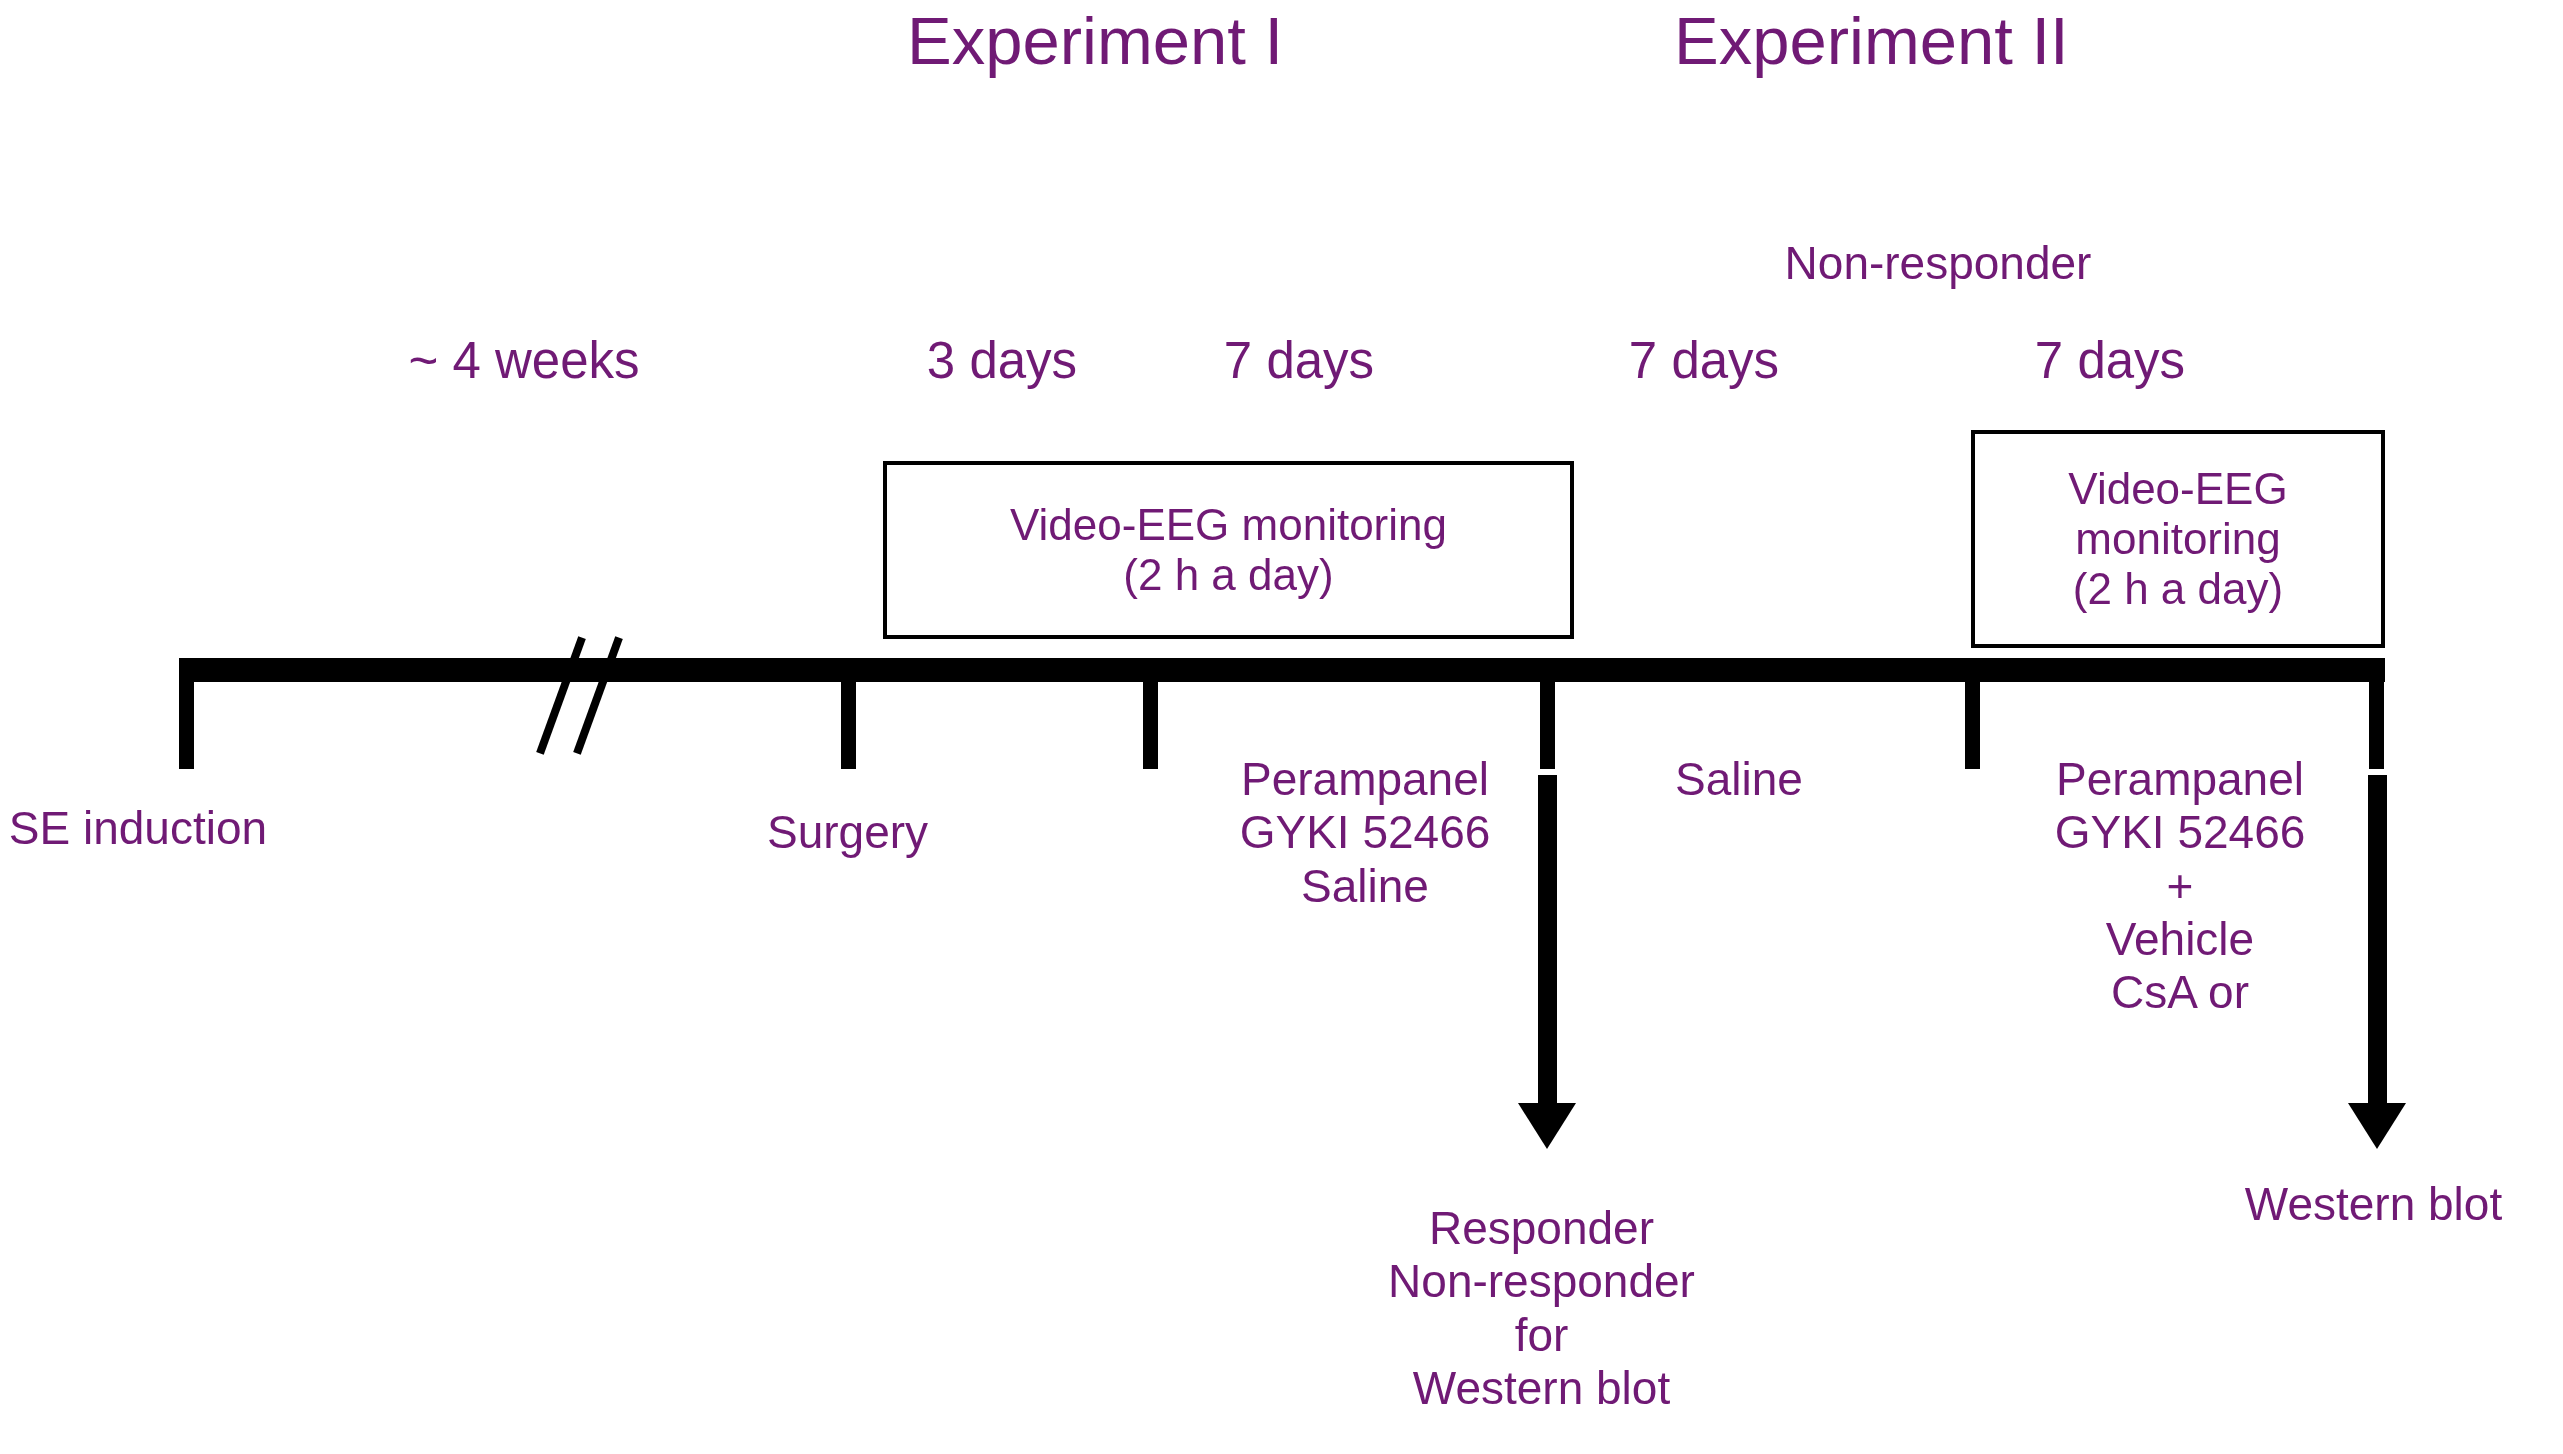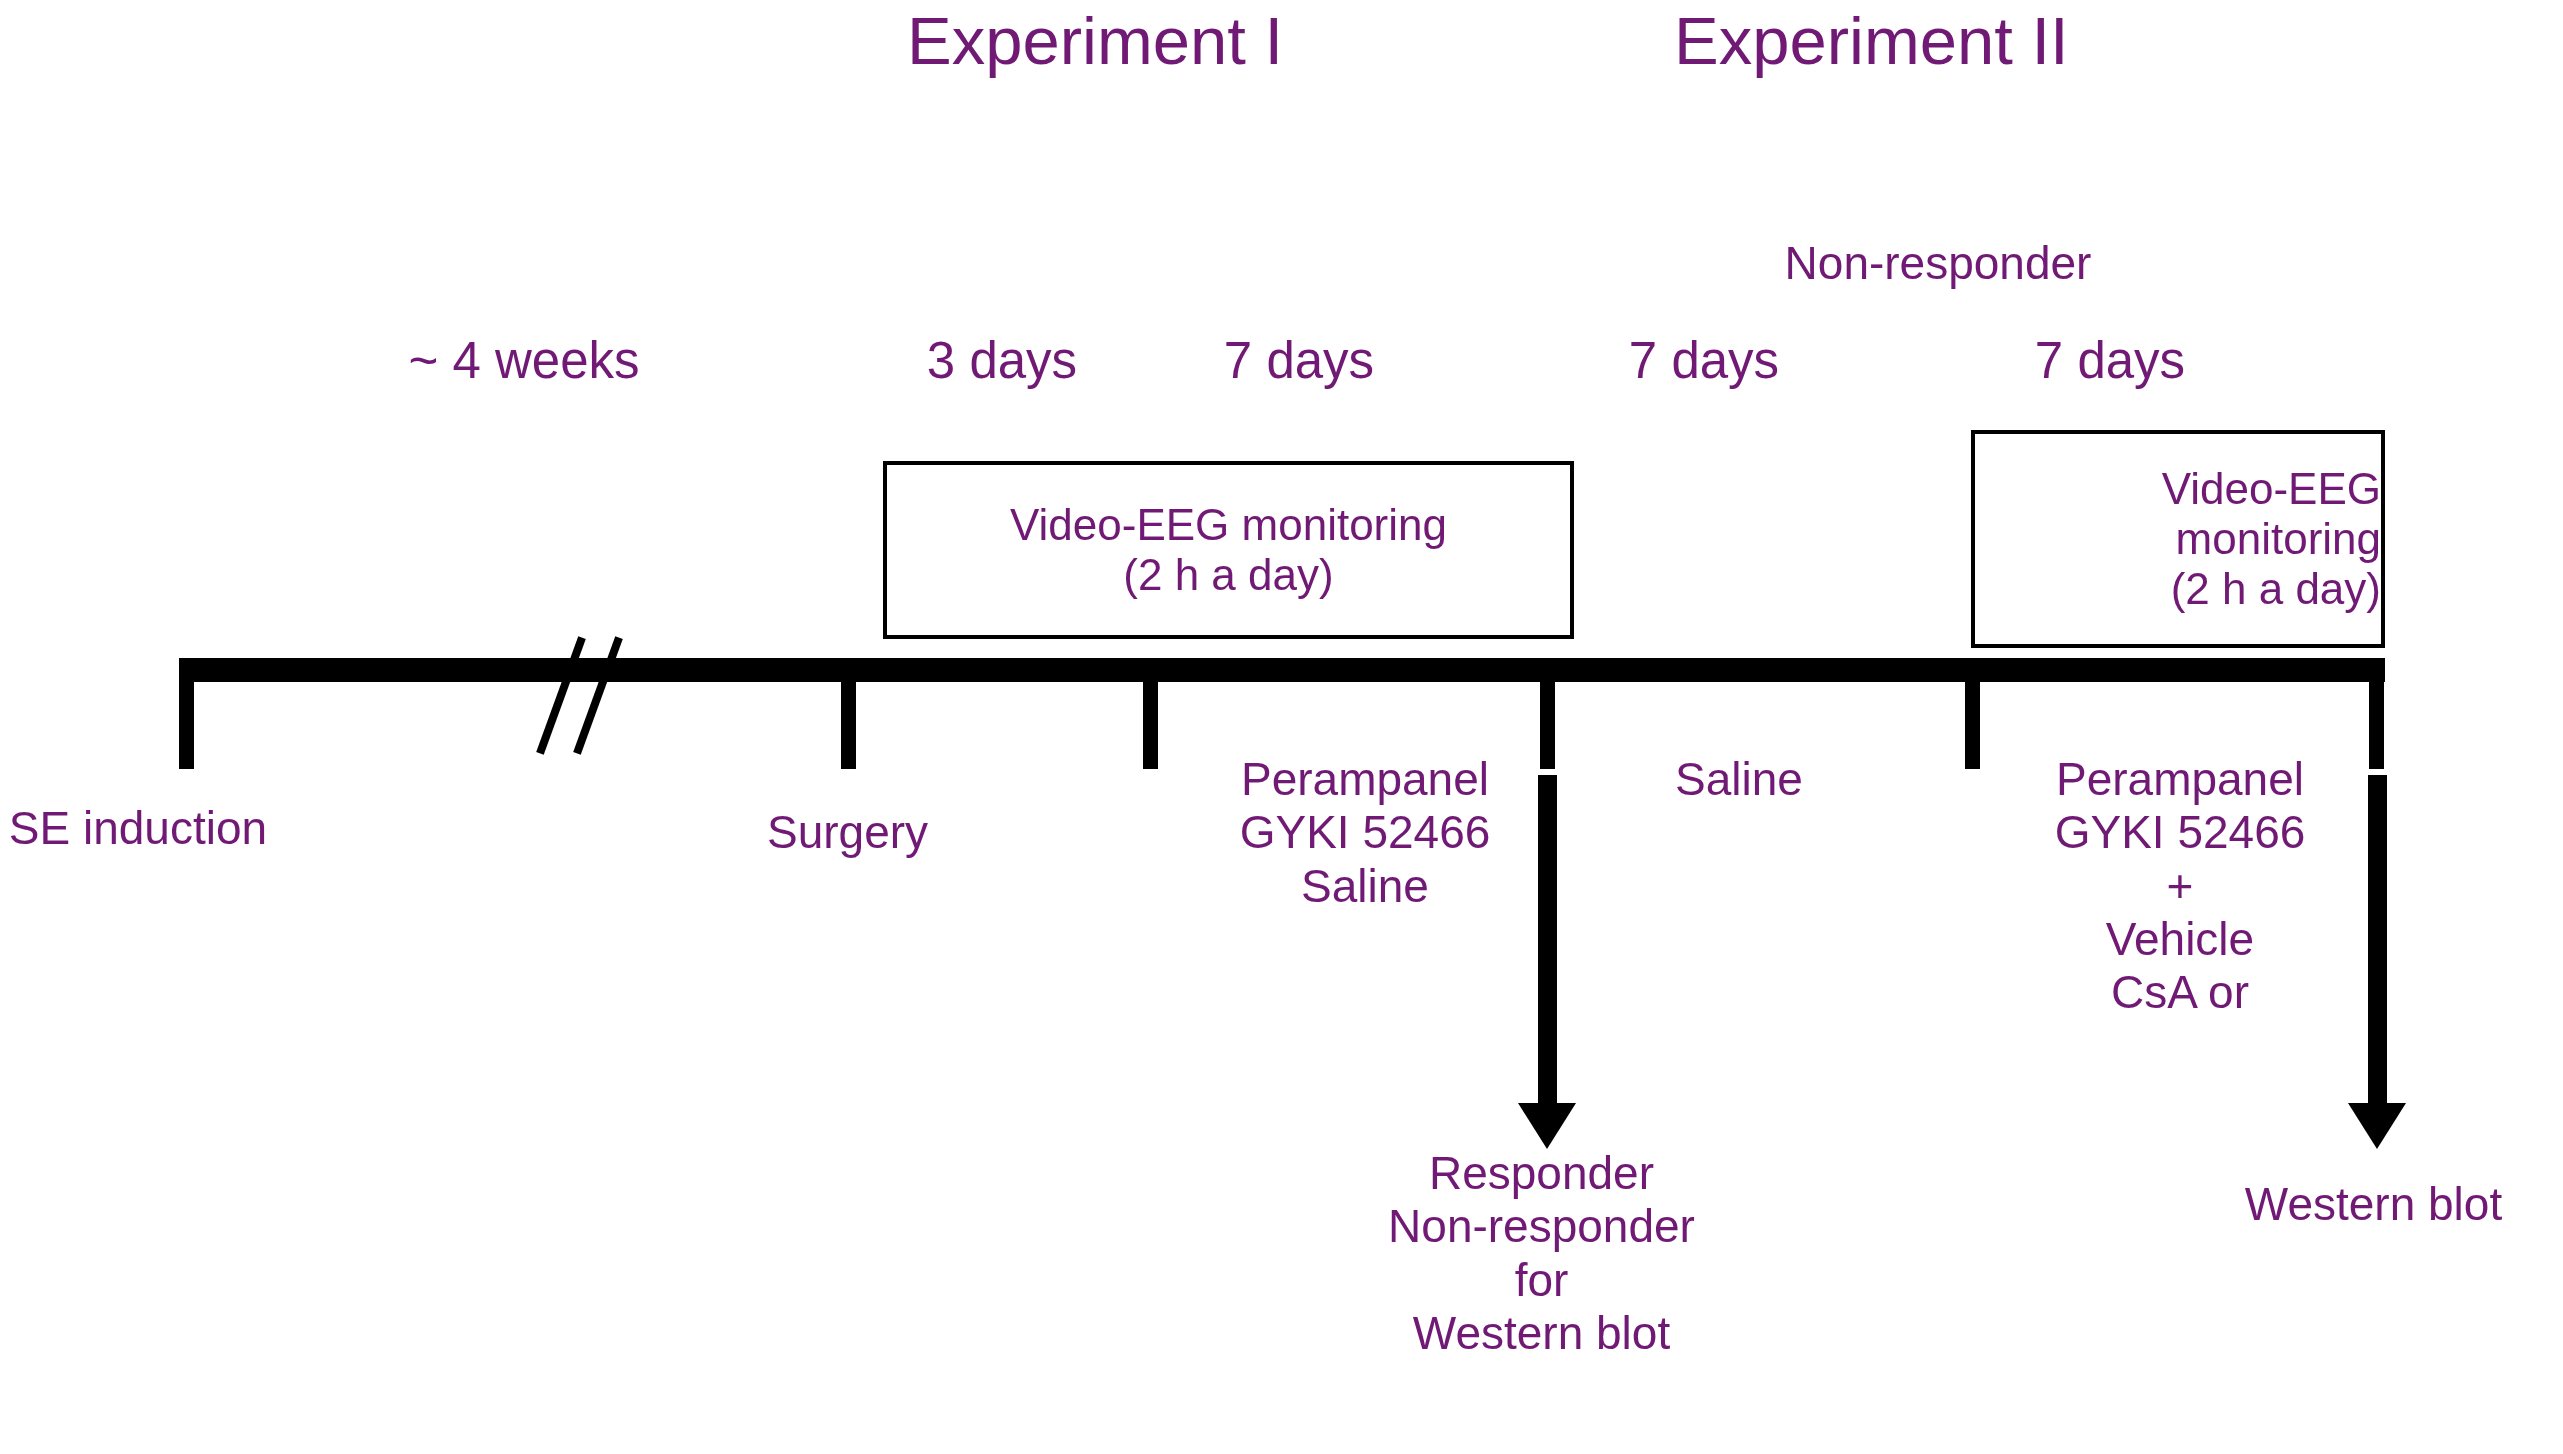--- a/index.html
+++ b/index.html
@@ -65,21 +65,21 @@
     display: flex;
     flex-direction: column;
     align-items: center;
     justify-content: center;
     text-align: center;
     font-size: 44px;
     line-height: 1.14;
   }
   #box-video-monitoring { left: 211px;  top: 461px; width: 636px; height: 167px; }
   #box-video-eeg-1      { left: 883px; top: 461px; width: 691px; height: 178px; }
-  #box-video-eeg-2      { left: 1971px; top: 430px; width: 414px; height: 218px; align-items: flex-end; }
+  #box-video-eeg-2      { left: 1971px; top: 430px; width: 414px; height: 218px; }
   .monitor-box .line { display: block; white-space: nowrap; }
 
   
   #timeline-axis {
     position: absolute;
     left: 179px;
     top: 658px;
     width: 2206px;
     height: 24px;
     background: #000000;
@@ -141,21 +141,21 @@
   #label-drugs-2      { left: 1986px; top: 753px; width: 388px; text-align: center; }
 
   
   .outcome-label {
     position: absolute;
     font-size: 46px;
     line-height: 1.16;
     text-align: center;
     white-space: nowrap;
   }
-  #outcome-responder-block { left: 1339px; top: 1147px; width: 405px; }
+  #outcome-responder-block { left: 1339px; top: 1202px; width: 405px; }
   #outcome-western-blot    { left: 2184px; top: 1178px; width: 379px; }
 </style>
 </head>
 <body>
 
 <div id="canvas">
 
   <div class="exp-title" id="exp-title-1">Experiment I</div>
   <div class="exp-title" id="exp-title-2">Experiment II</div>
 

